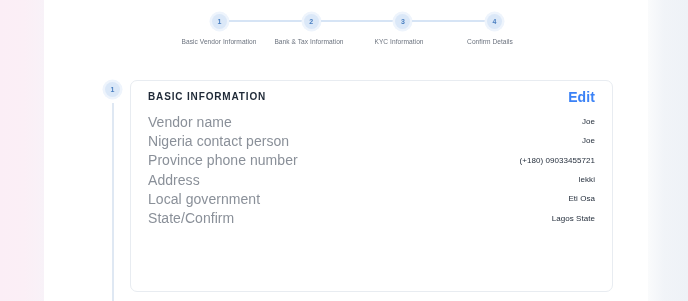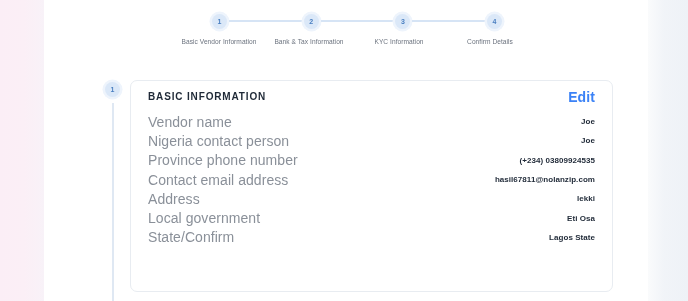--- a/index.html
+++ b/index.html
@@ -167,21 +167,21 @@
     align-items: center;
     justify-content: space-between;
   }
   .info-label {
     font-size: 14px;
     color: #8a9099;
     letter-spacing: 0.05px;
   }
   .info-value {
     font-size: 8px;
-    font-weight: bold;
+    font-weight: normal;
     color: #1f2937;
     letter-spacing: 0.05px;
     text-align: right;
   }
 </style>
 </head>
 <body>
 
 <div id="left-edge"></div>
 <div id="right-edge"></div>
@@ -221,25 +221,21 @@
     <div class="info-row">
       <span class="info-label">Vendor name</span>
       <span class="info-value">Joe</span>
     </div>
     <div class="info-row">
       <span class="info-label">Nigeria contact person</span>
       <span class="info-value">Joe</span>
     </div>
     <div class="info-row">
       <span class="info-label">Province phone number</span>
-      <span class="info-value">(+234) 03809924535</span>
-    </div>
-    <div class="info-row">
-      <span class="info-label">Contact email address</span>
-      <span class="info-value">hasil67811@nolanzip.com</span>
+      <span class="info-value">(+180) 09033455721</span>
     </div>
     <div class="info-row">
       <span class="info-label">Address</span>
       <span class="info-value">lekki</span>
     </div>
     <div class="info-row">
       <span class="info-label">Local government</span>
       <span class="info-value">Eti Osa</span>
     </div>
     <div class="info-row">

